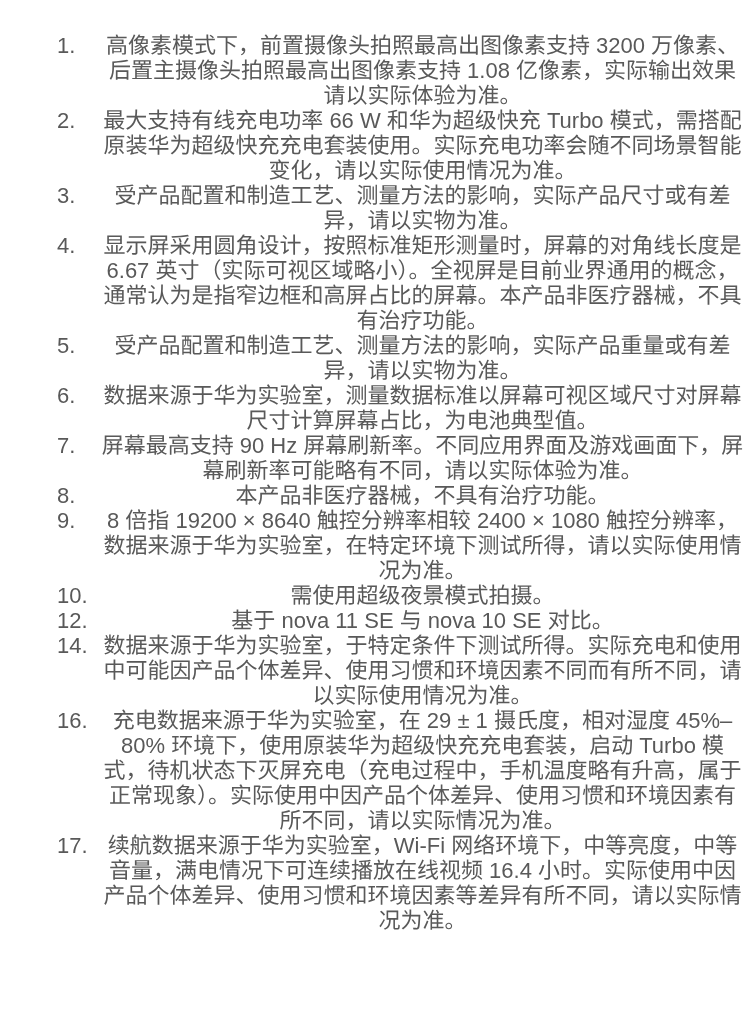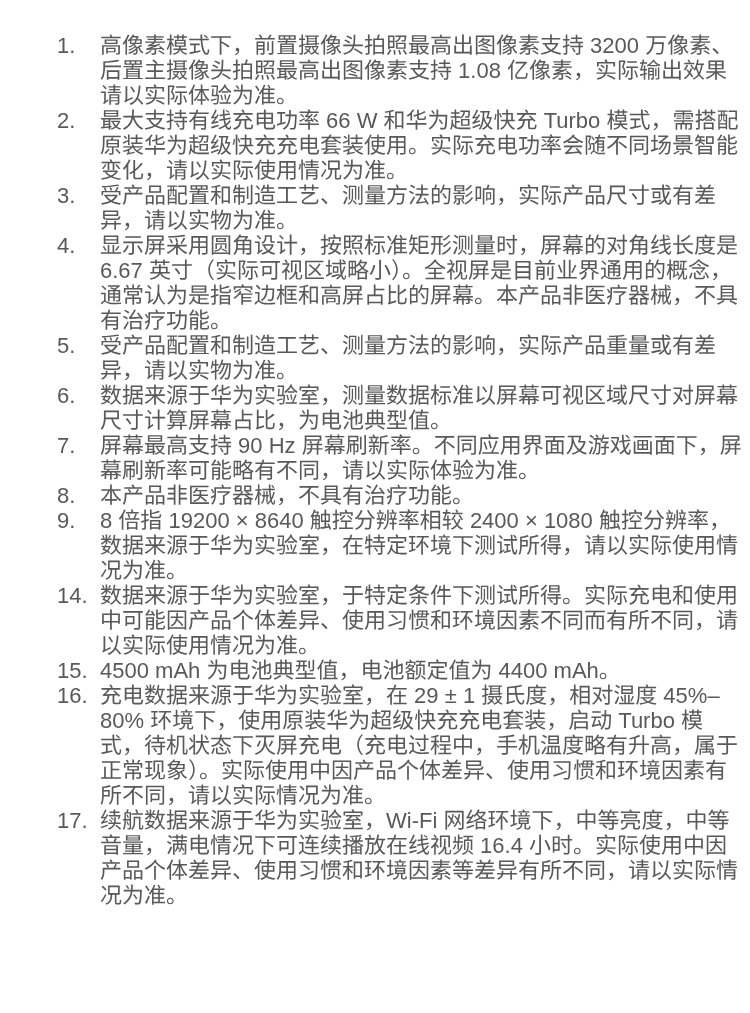--- a/index.html
+++ b/index.html
@@ -29,21 +29,21 @@
     margin: 0;
   }
   .footnote-num {
     flex: 0 0 43px;
     width: 43px;
     text-align: left;
   }
   .footnote-text {
     flex: 1 1 auto;
     min-width: 0;
-    text-align: left;
+    text-align: center;
     word-break: break-word;
   }
 </style>
 </head>
 <body>
 
 <div class="doc" style="color: rgb(89, 89, 89); background: rgb(255, 255, 255);">
   <div id="footnotes-list">
   <div class="footnote-item">
     <span class="footnote-num">1.</span>
@@ -83,33 +83,37 @@
   <div class="footnote-item">
     <span class="footnote-num">8.</span>
     <span class="footnote-text">本产品非医疗器械，不具有治疗功能。</span>
   </div>
 
   <div class="footnote-item">
     <span class="footnote-num">9.</span>
     <span class="footnote-text">8 倍指 19200 × 8640 触控分辨率相较 2400 × 1080 触控分辨率，数据来源于华为实验室，在特定环境下测试所得，请以实际使用情况为准。</span>
   </div>
 
+  <div class="footnote-item">
+    <span class="footnote-num">10.</span>
+    <span class="footnote-text">需使用超级夜景模式拍摄。</span>
+  </div>
 
 
+  <div class="footnote-item">
+    <span class="footnote-num">12.</span>
+    <span class="footnote-text">基于 nova 11 SE 与 nova 10 SE 对比。</span>
+  </div>
 
 
   <div class="footnote-item">
     <span class="footnote-num">14.</span>
     <span class="footnote-text">数据来源于华为实验室，于特定条件下测试所得。实际充电和使用中可能因产品个体差异、使用习惯和环境因素不同而有所不同，请以实际使用情况为准。</span>
   </div>
 
-  <div class="footnote-item">
-    <span class="footnote-num">15.</span>
-    <span class="footnote-text">4500 mAh 为电池典型值，电池额定值为 4400 mAh。</span>
-  </div>
 
   <div class="footnote-item">
     <span class="footnote-num">16.</span>
     <span class="footnote-text">充电数据来源于华为实验室，在 29 ± 1 摄氏度，相对湿度 45%–80% 环境下，使用原装华为超级快充充电套装，启动 Turbo 模式，待机状态下灭屏充电（充电过程中，手机温度略有升高，属于正常现象）。实际使用中因产品个体差异、使用习惯和环境因素有所不同，请以实际情况为准。</span>
   </div>
 
   <div class="footnote-item">
     <span class="footnote-num">17.</span>
     <span class="footnote-text">续航数据来源于华为实验室，Wi-Fi 网络环境下，中等亮度，中等音量，满电情况下可连续播放在线视频 16.4 小时。实际使用中因产品个体差异、使用习惯和环境因素等差异有所不同，请以实际情况为准。</span>
   </div>

